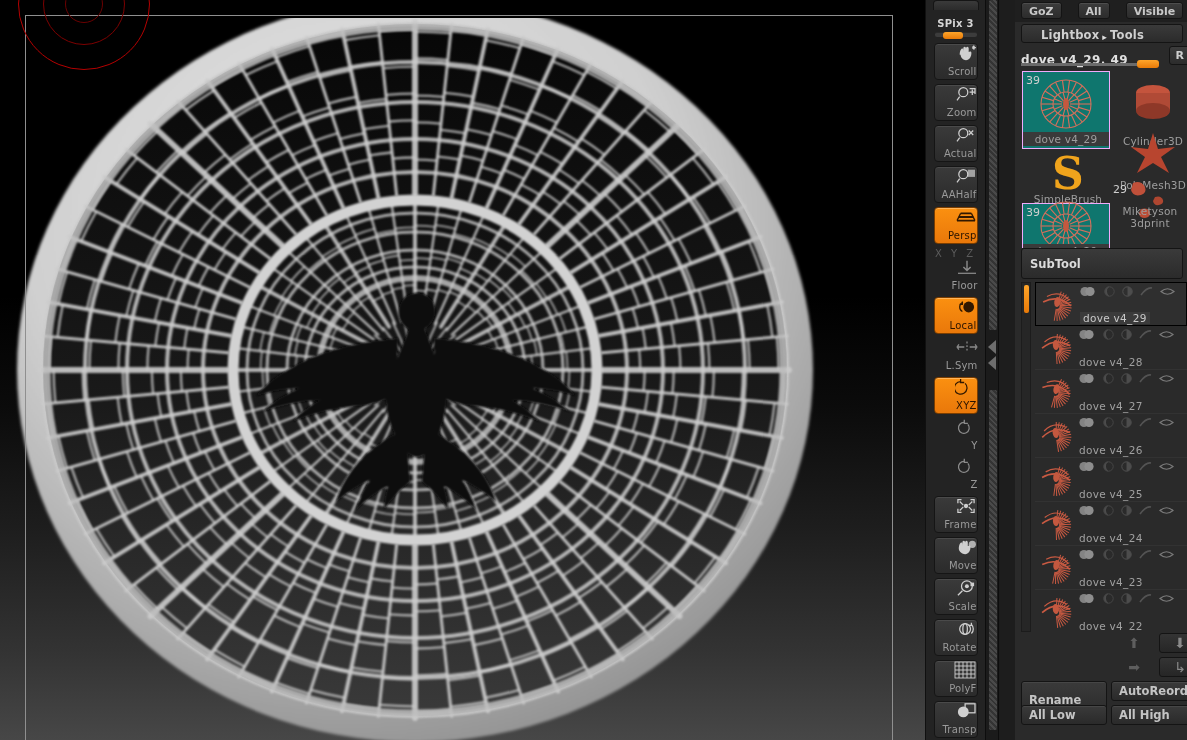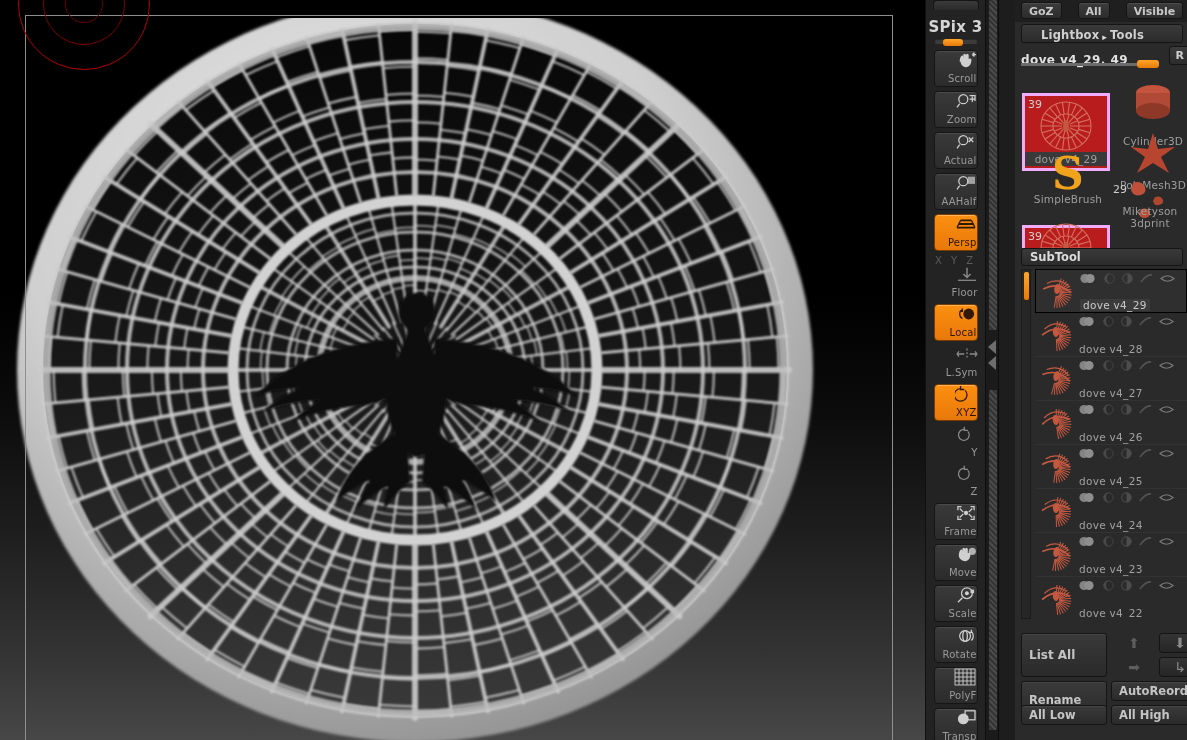--- a/index.html
+++ b/index.html
@@ -57,21 +57,21 @@
   .tbtn.on {
     background: linear-gradient(to bottom,#fb9010,#e9780a);
     border-color:#7a3d00; color:#2a1400;
     box-shadow: inset 0 1px 0 #ffb458;
   }
   .tbtn.on .glyph { color:#311800; }
   .tbtn.flat { background:none; border:none; box-shadow:none; }
   .tbtn.flat .glyph { color:#8a8a8a; }
 
   #spix { text-align:center; margin-top:8px; }
-  #spix .t { color:#d6d6d6; font-size:15px; font-weight:bold; letter-spacing:0.3px;}
+  #spix .t { color:#d6d6d6; font-size:10px; font-weight:bold; letter-spacing:0.3px;}
   #spix .track { position:relative; width:42px; height:5px; margin:3px auto 6px auto;
     background:#3c3c3c; border-radius:2px; border-top:1px solid #2a2a2a;}
   #spix .knob { position:absolute; left:8px; top:-1px; width:20px; height:7px;
     background: linear-gradient(to bottom,#ffa52a,#e87a08); border-radius:3px; }
 
   #topstub { width:46px; height:10px; margin:0 auto; background:linear-gradient(to bottom,#3a3a3a,#2b2b2b);
     border:1px solid #151515; border-bottom:none; border-radius:4px 4px 0 0;}
 
   .sep-row { text-align:center; color:#5c5c5c; font-size:10px; letter-spacing:3px; height:10px;}
 
@@ -116,31 +116,31 @@
   #tool-slider-track { position:absolute; left:0; right:24px; bottom:1px; height:3px; background:#6b6b6b;}
   #tool-slider-knob { position:absolute; right:24px; bottom:-1px; width:22px; height:8px;
      background:linear-gradient(to bottom,#ffa52a,#e87a08); border-radius:3px;}
   #rbtn { position:absolute; right:-8px; top:-1px; background:linear-gradient(to bottom,#3c3c3c,#2c2c2c);
      border:1px solid #141414; border-radius:3px; color:#cfcfcf; font-size:11px; font-weight:bold;
      padding:2px 6px; }
 
   
   #tool-grid { position:relative; margin:4px 0 0 7px; width:168px; height:182px; }
   .tthumb { position:absolute; width:86px; height:78px; }
-  .tthumb.boxed { border:3px solid #f0abfc; background:#b91c1c;margin-top:22px; }
+  .tthumb.boxed { border:1px solid #f0abfc; background:#0f766e; }
   .tthumb .cnt { position:absolute; left:3px; top:2px; font-size:11px; color:#cfcfcf; z-index:3;}
   .tthumb .cap { position:absolute; bottom:2px; left:0; right:0; text-align:center;
       font-size:10.5px; color:#9e9e9e; letter-spacing:0.2px;}
   .tthumb.boxed .cap { background:#3a3a3a; padding:1px 0; }
   .tthumb .art { position:absolute; left:0; right:0; top:3px; bottom:15px; }
 
   
   #subtool-panel { position:absolute; left:1015px; top:248px; width:172px; height:492px; background:#2a2a2a;}
   #subtool-head {
-    margin:0 4px 0 6px; height:18px;
+    margin:0 4px 0 6px; height:31px;
     background: linear-gradient(to bottom,#3a3a3a,#2b2b2b);
     border:1px solid #141414; border-radius:3px;
     color:#dcdcdc; font-size:11.5px; font-weight:bold;
     display:flex; align-items:center; padding-left:8px;
   }
   #subtool-list { position:relative; margin:3px 0 0 6px; width:166px; height:350px; overflow:hidden;}
   #st-scrollbar { position:absolute; left:0; top:0; width:10px; height:350px; background:#262626; border:1px solid #1c1c1c;}
   #st-scrollbar .th { position:absolute; left:2px; top:2px; width:5px; height:28px;
      background:linear-gradient(to bottom,#ffa52a,#e87a08); border-radius:2px;}
   .st-row { position:relative; margin-left:14px; width:152px; height:44px; border-bottom:1px solid #323232;}
@@ -1518,21 +1518,20 @@
               <span class="ic"><svg width="15" height="11" viewBox="0 0 15 11">
                   <path d="M1 5.5 Q7.5 0 14 5.5 Q7.5 11 1 5.5z" fill="none" stroke="#8e8e8e" stroke-width="1.2"></path>
                 </svg></span>
             </span>
             <span class="nm">dove v4_22</span>
           </div>
         </div>
     </div>
     <div id="subtool-buttons">
         <div style="position:relative;height:48px;">
-          <div class="sbtn" style="position:absolute;left:0;top:0;width:86px;height:44px;font-size:12px;">List All</div>
           <div class="arwbtn dim" style="position:absolute;left:92px;top:0;width:42px;height:20px;">⬆</div>
           <div class="arwbtn" style="position:absolute;left:138px;top:0;width:42px;height:20px;">⬇</div>
           <div class="arwbtn dim" style="position:absolute;left:92px;top:24px;width:42px;height:20px;">➡</div>
           <div class="arwbtn" style="position:absolute;left:138px;top:24px;width:42px;height:20px;">↳</div>
         </div>
         <div style="position:relative;height:24px;">
           <div class="sbtn" style="position:absolute;left:0;top:0;width:86px;height:38px;">Rename</div>
           <div class="sbtn" style="position:absolute;left:90px;top:0;width:92px;height:20px;">AutoReorder</div>
         </div>
         <div style="position:relative;height:24px;">

